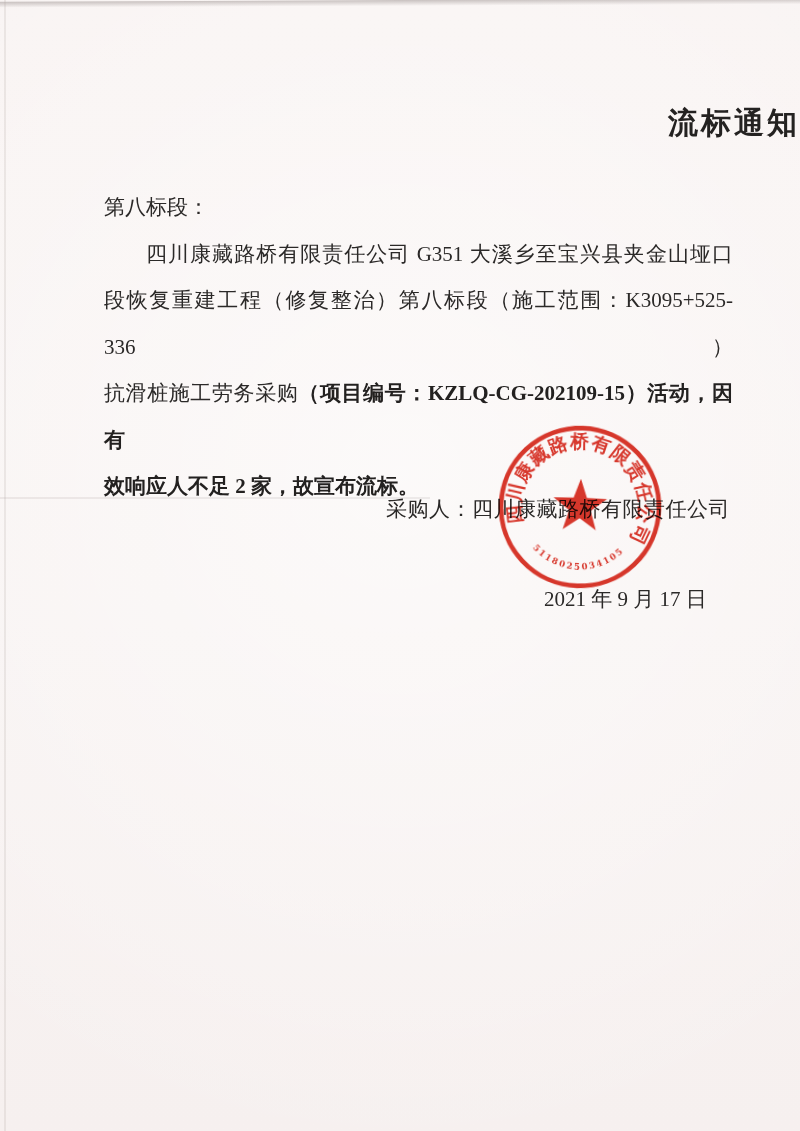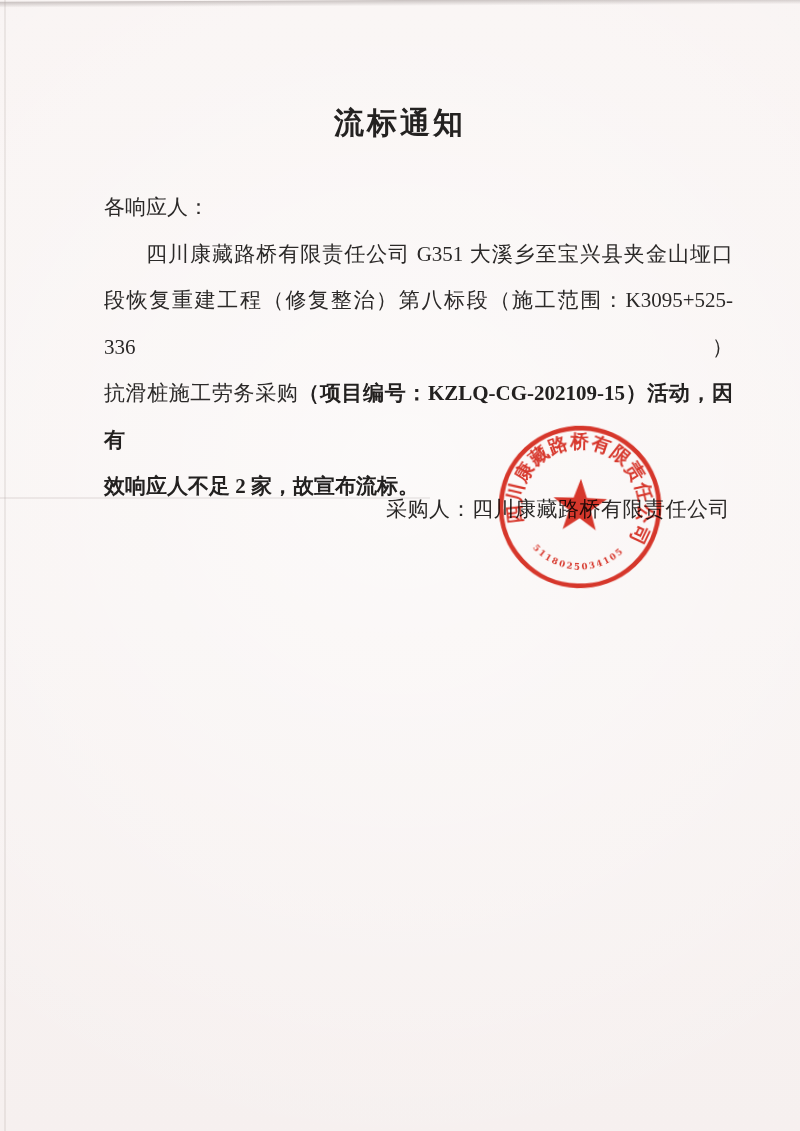--- a/index.html
+++ b/index.html
@@ -27,21 +27,21 @@
     position: absolute; top: 0; bottom: 0; left: 4px; width: 2px;
     background: rgba(180,172,170,0.22);
   }
   .scan-band {
     position: absolute; left: 0; top: 497px; width: 430px; height: 2px;
     background: rgba(170,160,158,0.18);
   }
 
   .title {
     position: absolute; top: 103px; left: 0; width: 100%;
-    margin: 0; text-align: center;
+    margin: 0; text-align: right;
     font-size: 30px; font-weight: 700; letter-spacing: 3px;
     color: #242221;
   }
   .salutation {
     position: absolute; left: 104px; top: 192px;
     font-size: 21px; line-height: 30px;
   }
   .paragraph {
     position: absolute; left: 104px; top: 231px; width: 629px;
     font-size: 21px; line-height: 46.4px;
@@ -80,31 +80,32 @@
 </head>
 <body>
 
 <div class="page">
   <div class="scan-edge-top"></div>
   <div class="scan-edge-left"></div>
   <div class="scan-band"></div>
 
   <h1 class="title">流标通知</h1>
 
-  <div class="salutation">各响应人：</div>
+  <div class="salutation">第八标段：</div>
 
   <div class="paragraph">
       <div class="para-line justify indent"><span class="seg">四川康藏路桥有限责任公司 G351 大溪乡至宝兴县夹金山垭口</span></div>
       <div class="para-line justify"><span class="seg">段恢复重建工程（修复整治）第八标段（施工范围：K3095+525-336）</span></div>
       <div class="para-line justify"><span class="seg">抗滑桩施工劳务采购</span><span class="seg bold">（项目编号：KZLQ-CG-202109-15）活动，因有</span></div>
       <div class="para-line"><span class="seg bold">效响应人不足 2 家，故宣布流标。</span></div>
     </div>
 
   <div class="signature">采购人：四川康藏路桥有限责任公司</div>
 
+  <div class="date">2021 年 9 月 17 日</div>
 
   <svg class="seal" viewBox="0 0 220 220" aria-hidden="true">
     <defs>
       <path id="sealArcTop" d="M 51.8,158.9 A 76,76 0 1 1 168.2,158.9" fill="none"></path>
       <path id="sealArcBottom" d="M 40.7,150 A 80,80 0 0 0 179.3,150" fill="none"></path>
     </defs>
     <circle cx="110" cy="110" r="101" fill="none" stroke-width="6" stroke="#d8281c"></circle>
     <polygon points="110,74 118.5,98.3 144.2,98.9 123.8,114.5 131.2,139.1 110,124.5 88.8,139.1 96.2,114.5 75.8,98.9 101.5,98.3" fill="#d8281c"></polygon>
     <text class="seal-company-text">
       <textPath href="#sealArcTop" startOffset="53%" text-anchor="middle" fill="#d8281c">四川康藏路桥有限责任公司</textPath>

